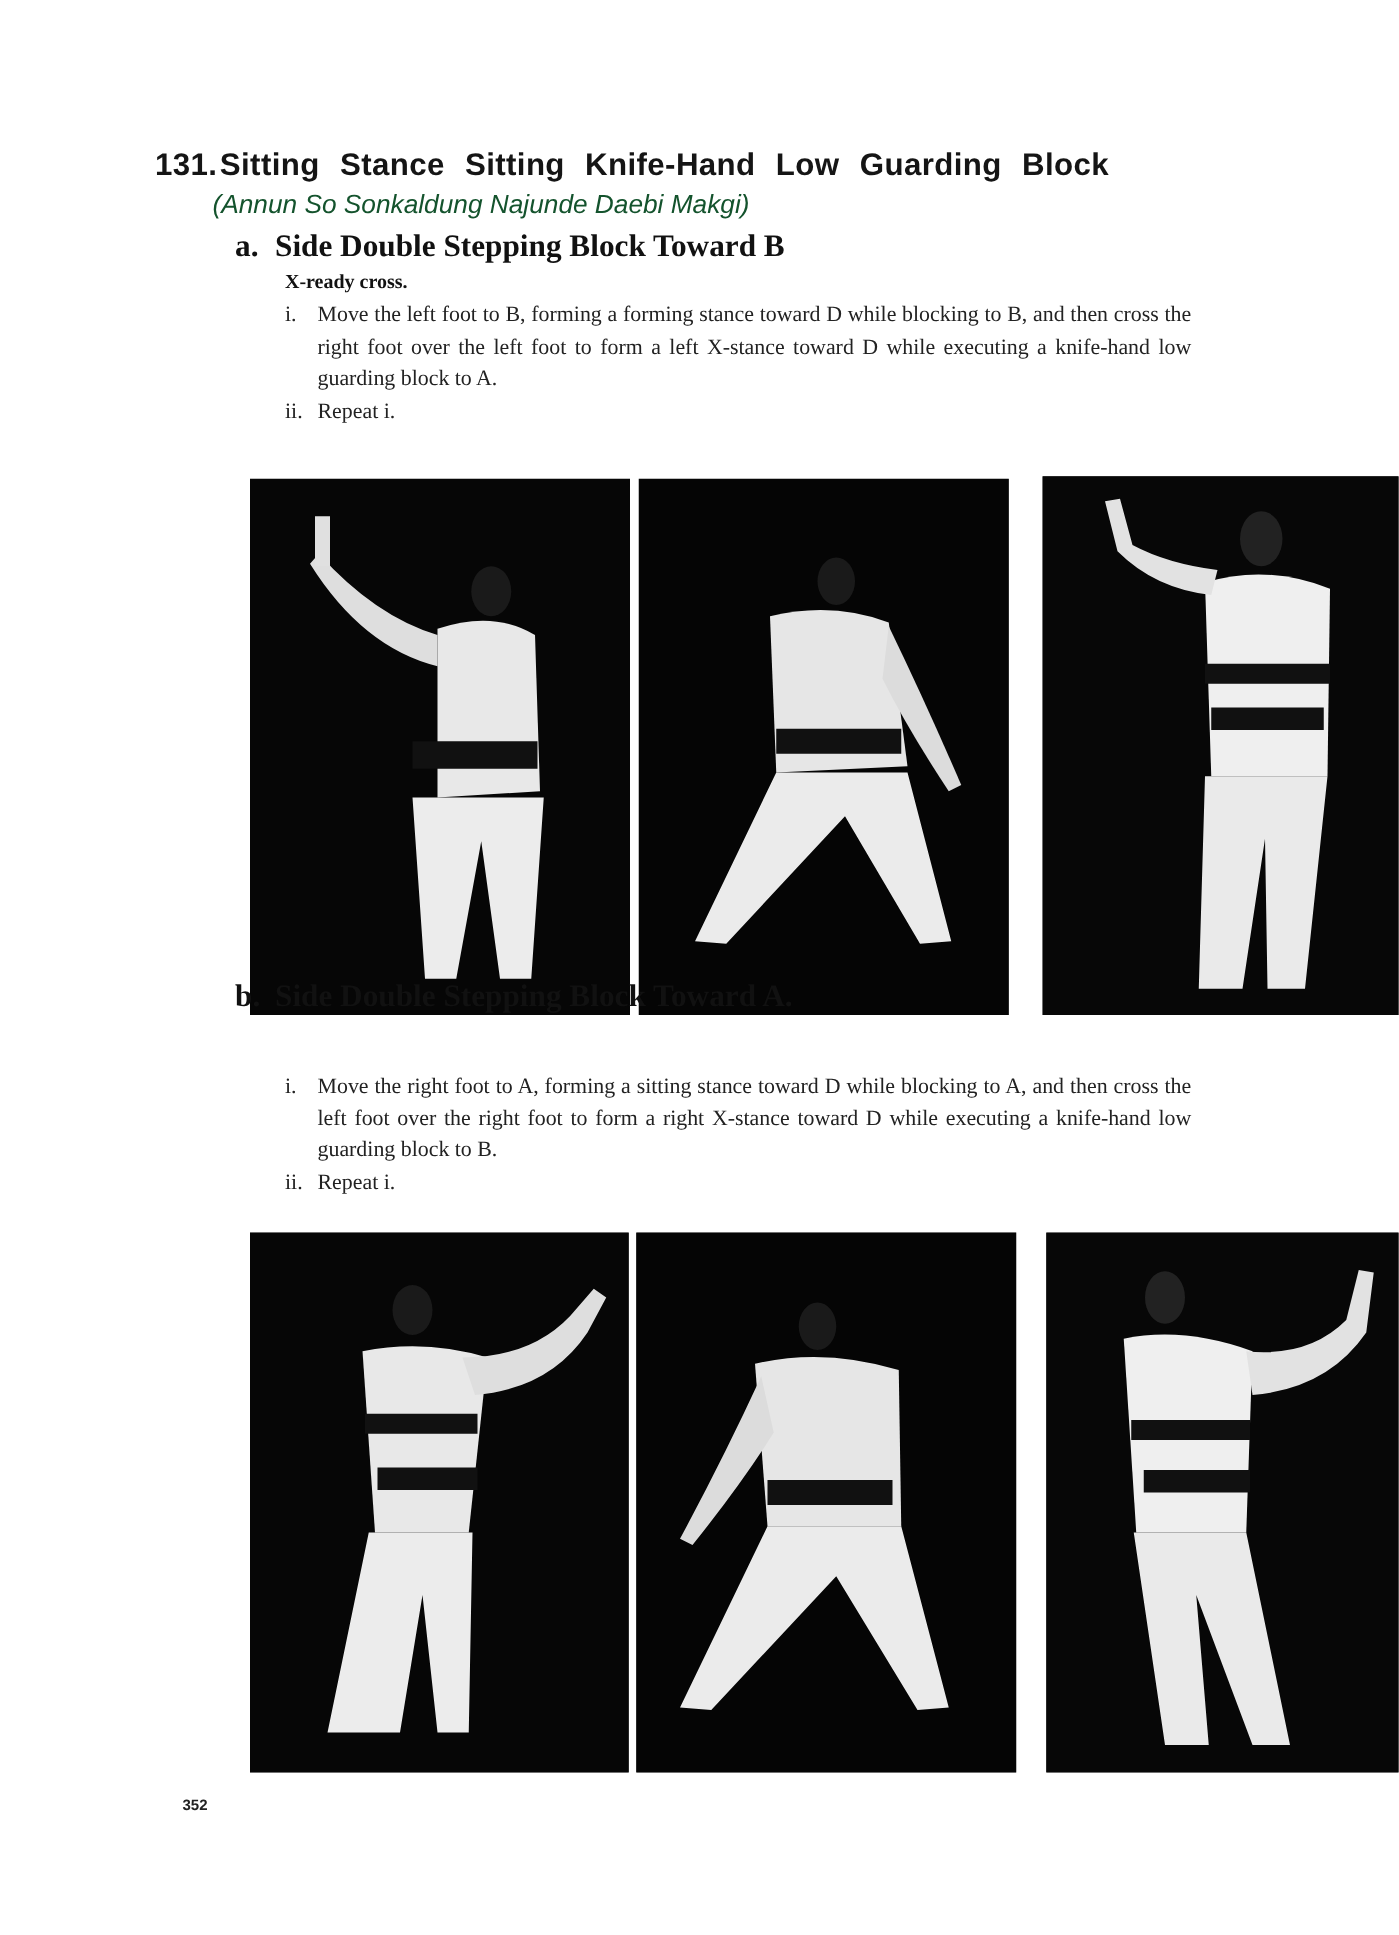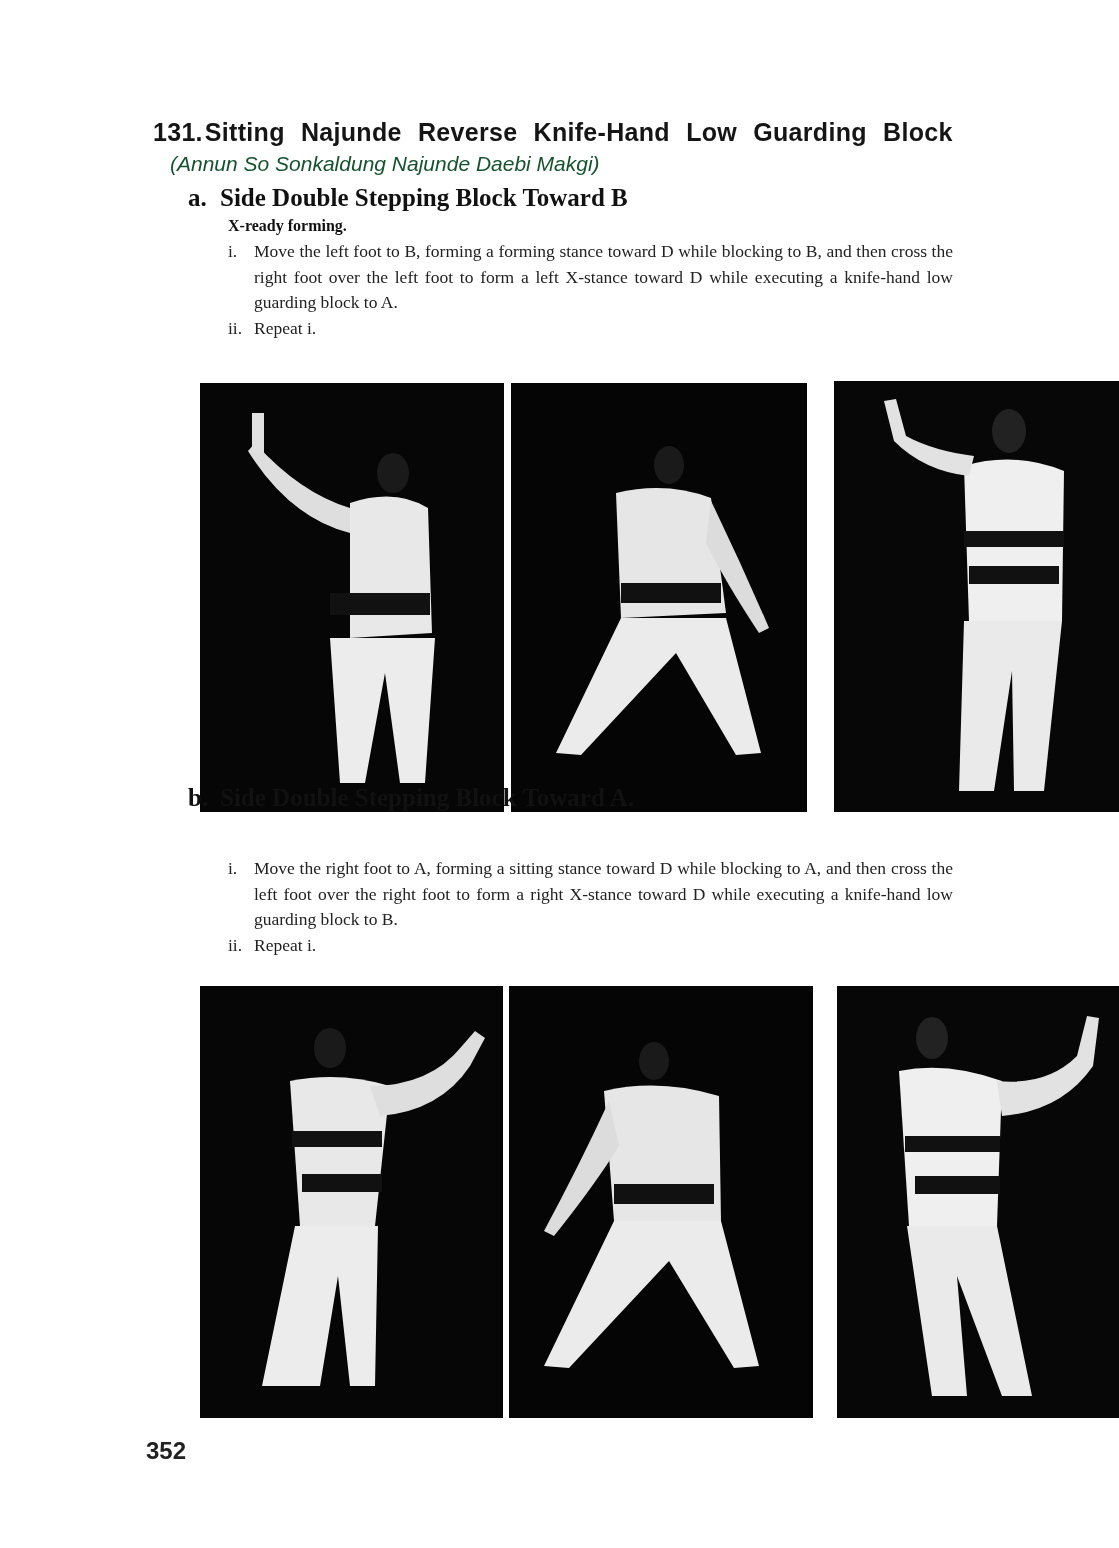--- a/index.html
+++ b/index.html
@@ -6,21 +6,21 @@
   body {
     width: 1119px; height: 1548px; position: relative; overflow: hidden;
     background: #ffffff; color: #1a1a1a;
   }
   .heading {
     position: absolute; left: 124px; top: 118px;
     font-family: "Liberation Sans", sans-serif; font-weight: bold;
     font-size: 25px; letter-spacing: 0.3px; color: #151515;
     white-space: nowrap;
   }
-  .heading .num { margin-right: 2px; margin-left: 29px; }
+  .heading .num { margin-right: 2px; }
   .heading .title { word-spacing: 9px; }
   .subtitle {
     position: absolute; left: 170px; top: 152px;
     font-family: "Liberation Sans", sans-serif; font-style: italic;
     font-size: 21px; color: #14532d; white-space: nowrap;
   }
   .sec-head {
     position: absolute; font-family: "Liberation Serif", serif; font-weight: bold;
     font-size: 25px; color: #111; white-space: nowrap;
   }
@@ -36,35 +36,35 @@
   .step { display: flex; }
   .step .roman { width: 26px; flex: none; }
   .step .text { flex: 1; text-align: justify; }
   .photo {
     position: absolute; background: #050505; overflow: hidden;
   }
   .photo svg { width: 100%; height: 100%; display: block; }
   .page-number {
     position: absolute; left: 146px; top: 1437px;
     font-family: "Liberation Sans", sans-serif; font-weight: bold;
-    font-size: 24px; color: #222;
+    font-size: 12px; color: #222;
   }
 </style>
 </head>
 <body>
 
 <div class="heading">
-  <span class="num">131.</span><span class="title">Sitting Najunde Reverse Knife-Hand Low Guarding Block</span>
+  <span class="num">131.</span><span class="title">Sitting Stance Sitting Knife-Hand Low Guarding Block</span>
 </div>
 <div class="subtitle">(Annun So Sonkaldung Najunde Daebi Makgi)</div>
 
 <div class="sec-head" style="left:188px; top:184px;">
   <span class="letter">a.</span><span>Side Double Stepping Block Toward B</span>
 </div>
-<div class="ready">X-ready forming.</div>
+<div class="ready">X-ready cross.</div>
 <div class="steps" style="left:228px; top:239px;">
   <div class="step">
     <span class="roman">i.</span>
     <span class="text">Move the left foot to B, forming a forming stance toward D while blocking to B, and then cross the right foot over the left foot to form a left X-stance toward D while executing a knife-hand low guarding block to A.</span>
   </div>
   <div class="step">
     <span class="roman">ii.</span>
     <span class="text">Repeat i.</span>
   </div>
 </div>

